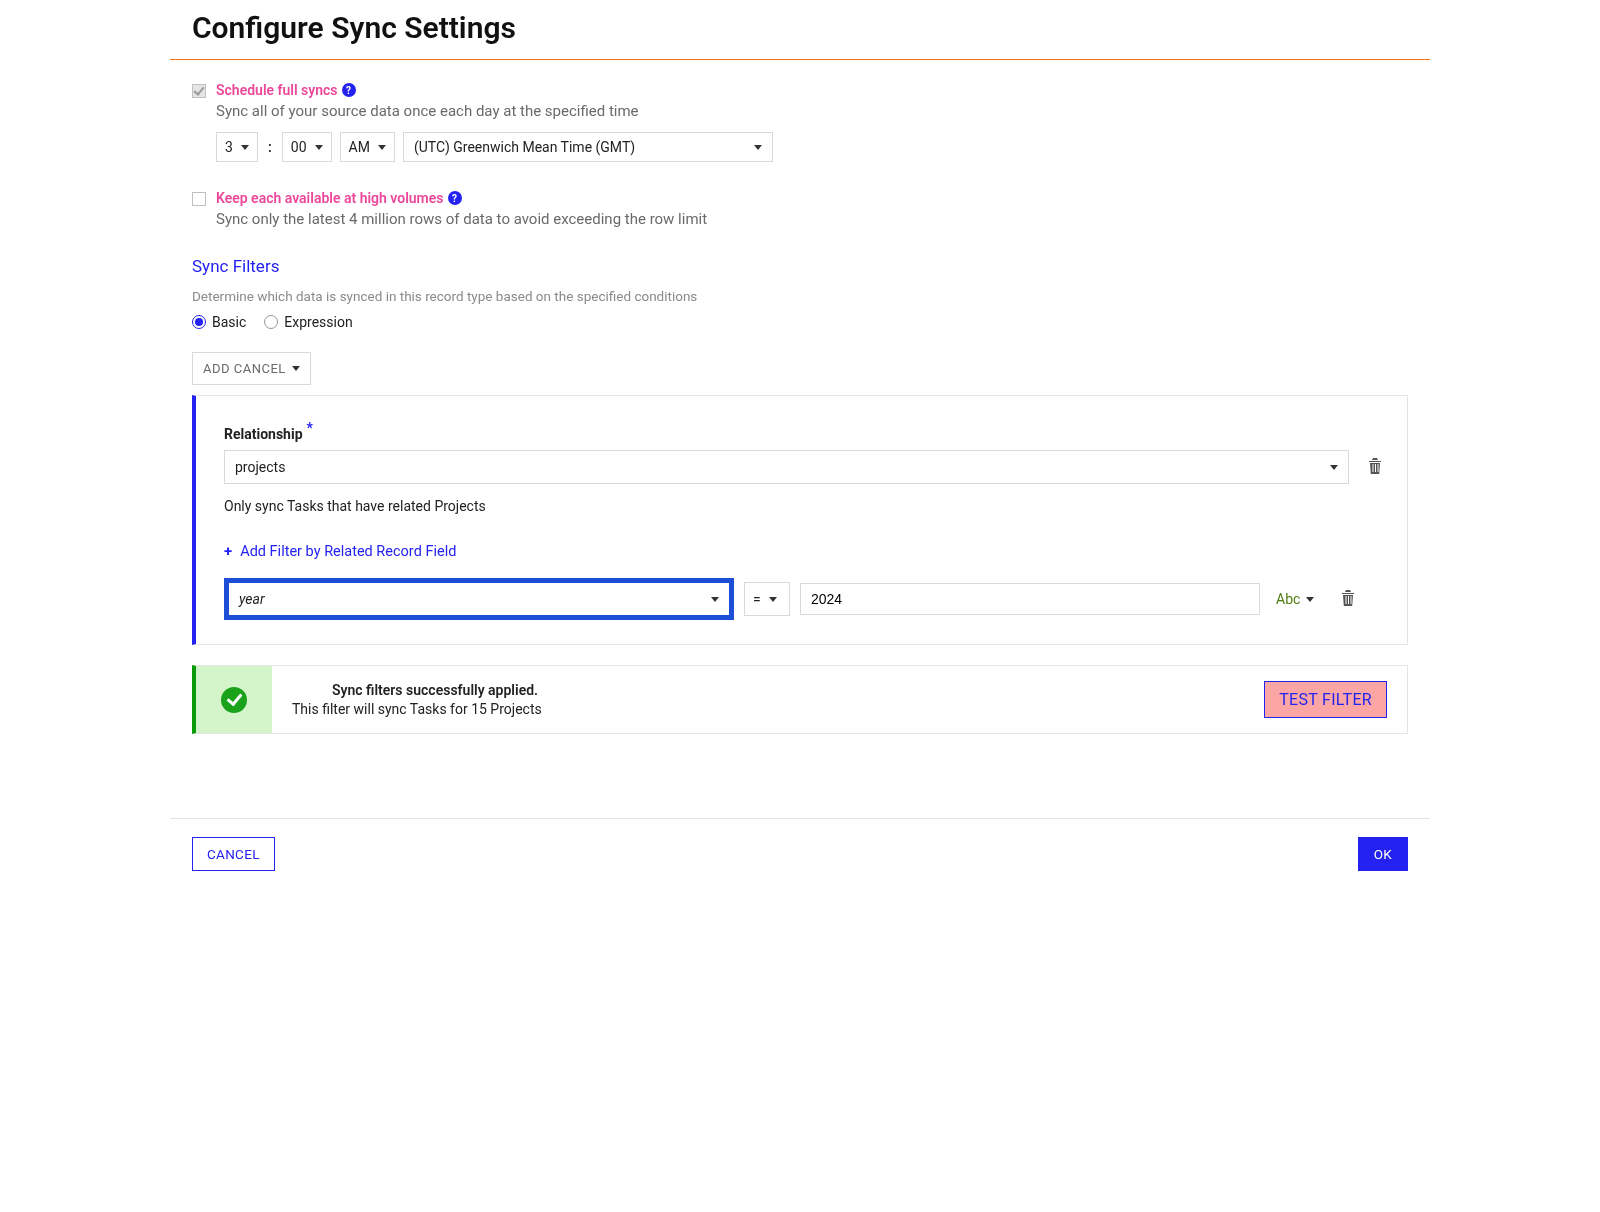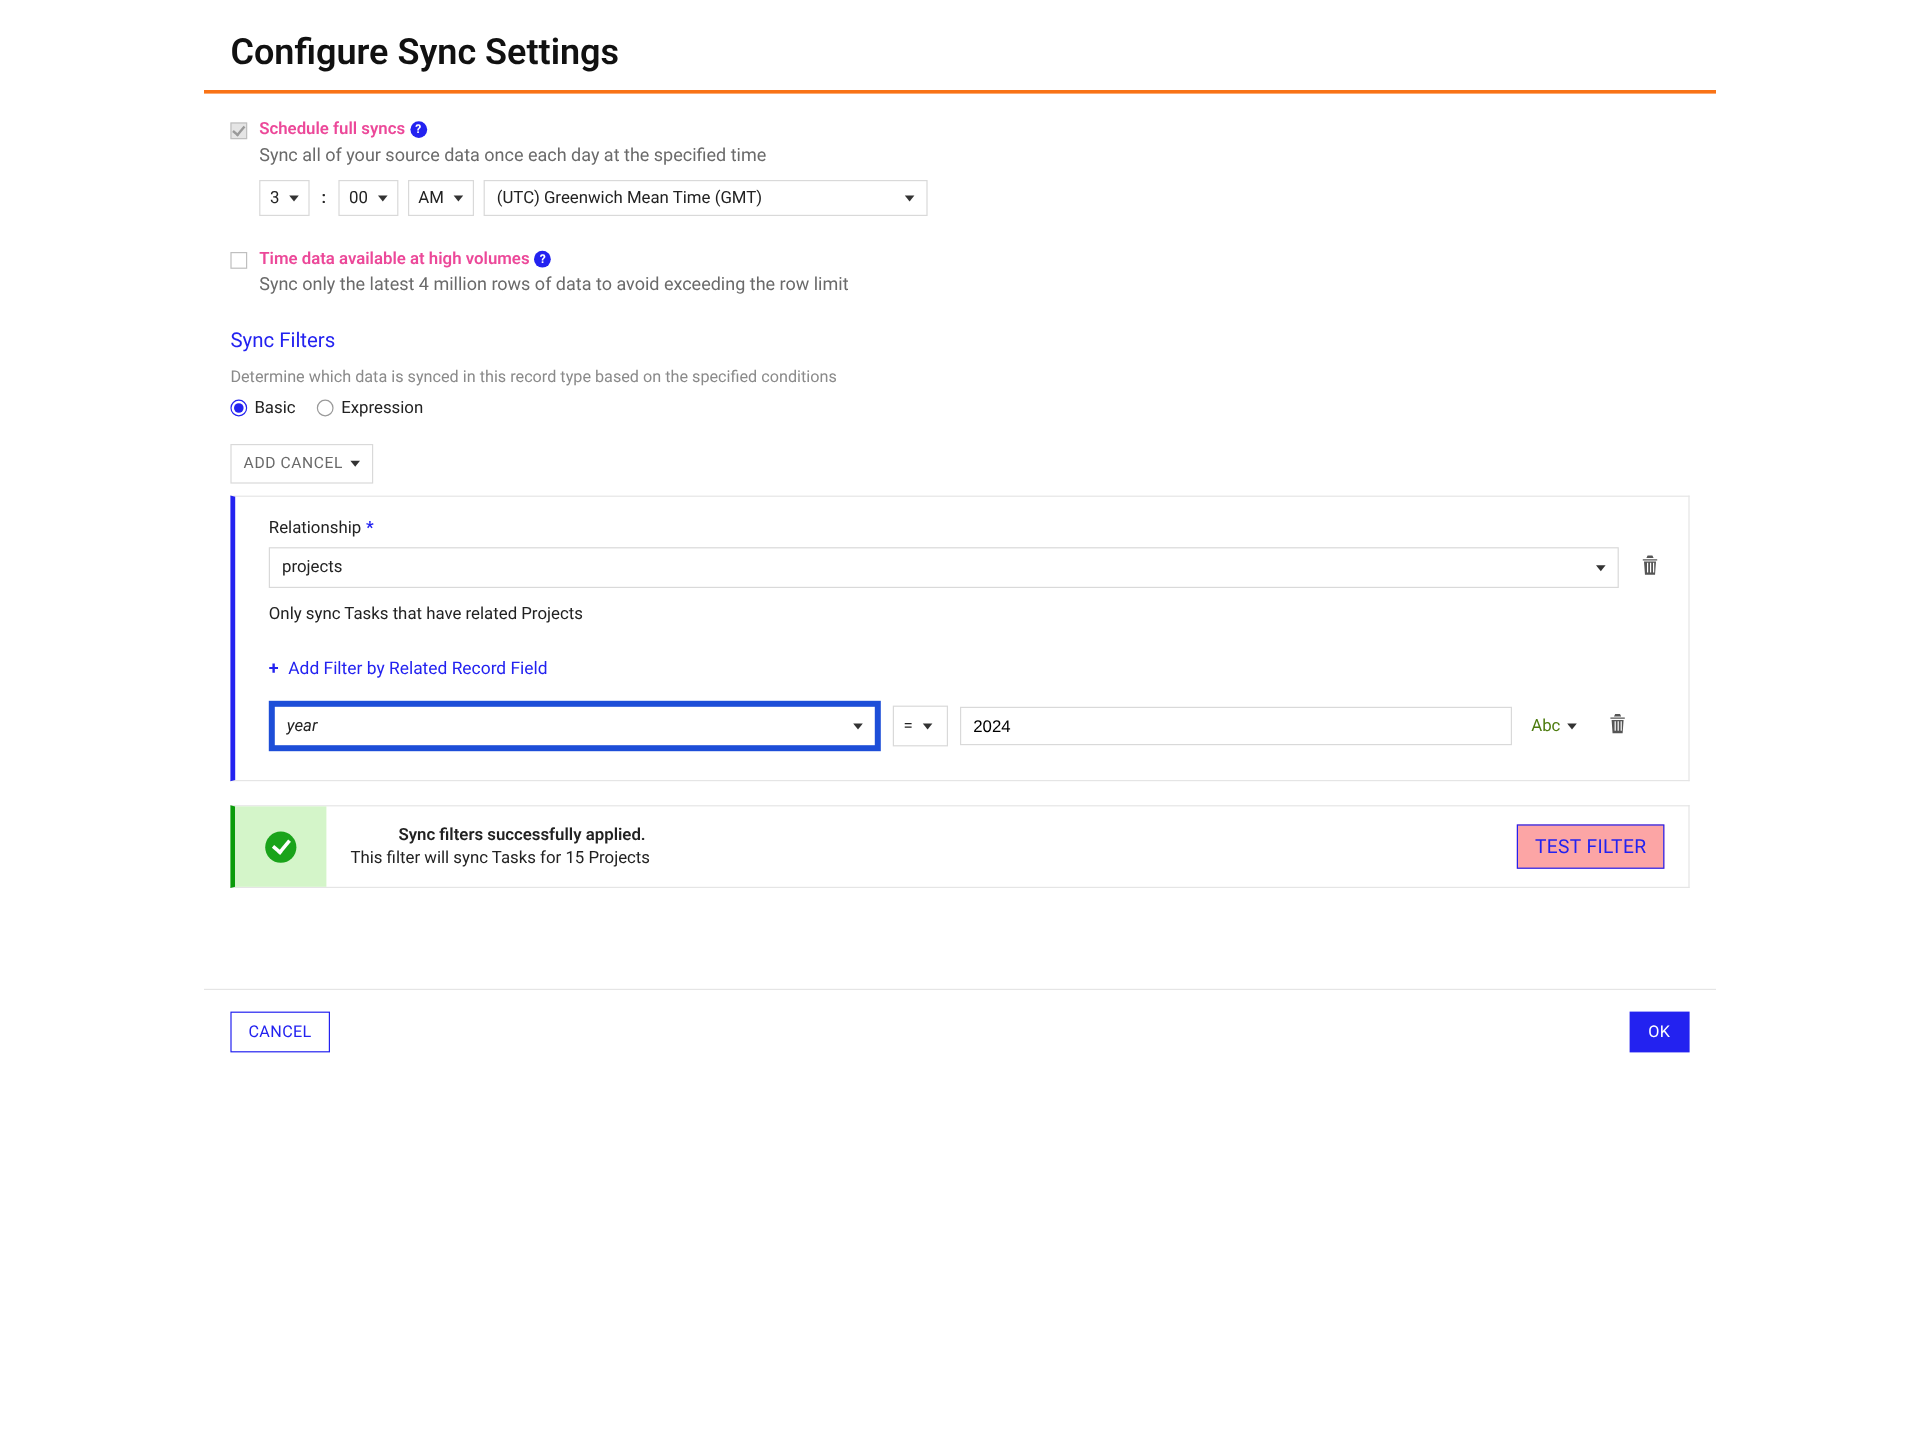--- a/index.html
+++ b/index.html
@@ -9,22 +9,22 @@
     font-family: -apple-system, BlinkMacSystemFont, "Segoe UI", Roboto, Helvetica, Arial, sans-serif;
     font-size: 14px;
     color: #222;
     background: #fff;
   }
   .page {
     width: 1260px;
     margin: 0 auto;
   }
   .header {
-    padding: 26px 22px 14px 22px;
-    border-bottom: 3px solid #f97316;
+    padding: 10px 22px 14px 22px;
+    border-bottom: 1px solid #f97316;
   }
   h1 {
     font-size: 30px;
     font-weight: 600;
     margin: 0;
     color: #111;
   }
   .main {
     padding: 22px 22px 40px 22px;
   }
@@ -175,21 +175,21 @@
     border-left: 4px solid #2322f0;
     margin-top: 10px;
     padding: 18px 24px 24px 28px;
   }
   .field-label-row {
     display: flex;
     align-items: center;
     gap: 4px;
     margin-bottom: 8px;
   }
-  .field-label { font-weight: 400; }
+  .field-label { font-weight: 700; margin-top: 12px; }
   .req-star { color: #2322f0; font-weight: 700; }
   .rel-row {
     display: flex;
     align-items: center;
     gap: 18px;
   }
   .rel-select {
     flex: 1;
     border: 1px solid #d9d9d9;
     padding: 8px 10px;
@@ -380,21 +380,21 @@
           <span class="caret-down"></span>
         </div>
       </div>
     </div>
 
     <div class="option-block">
       <div class="checkbox-row">
         <div class="chk"></div>
         <div>
           <div class="chk-label-row">
-            <span class="chk-label">Time data available at high volumes</span>
+            <span class="chk-label">Keep each available at high volumes</span>
             <span class="help-icon">?</span>
           </div>
           <div class="chk-desc">Sync only the latest 4 million rows of data to avoid exceeding the row limit</div>
         </div>
       </div>
     </div>
 
     
     <div class="section-title">Sync Filters</div>
     <div class="section-desc">Determine which data is synced in this record type based on the specified conditions</div>

